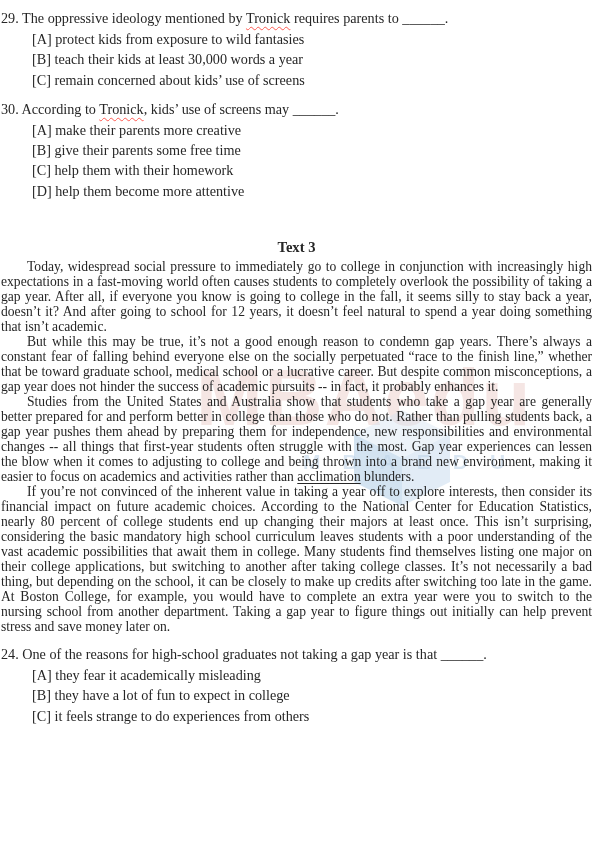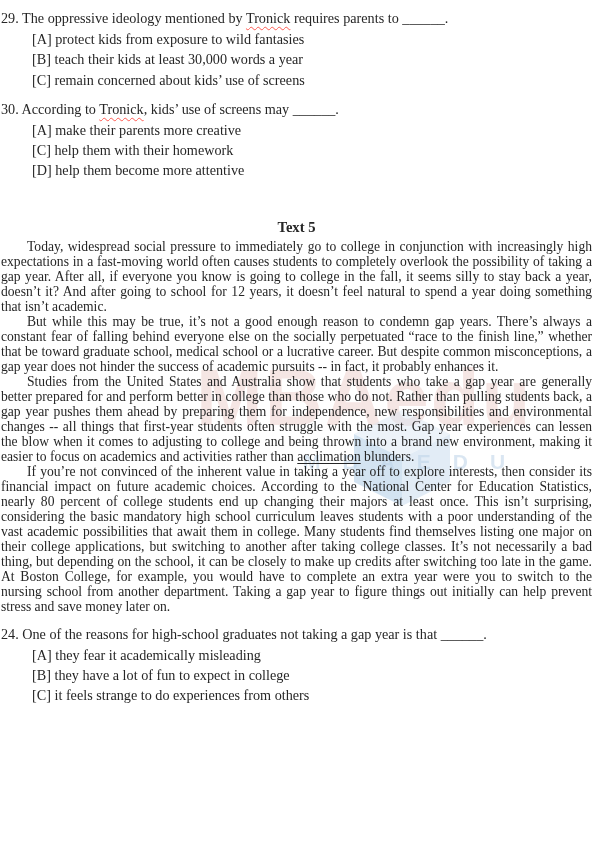--- a/index.html
+++ b/index.html
@@ -79,26 +79,27 @@
       <li><span>[A]</span><span> protect kids from exposure to wild fantasies</span></li>
       <li><span>[B]</span><span> teach their kids at least 30,000 words a year</span></li>
       <li><span>[C]</span><span> remain concerned about kids’ use of screens</span></li>
     </ul>
   </div>
 
   <div class="qblock" id="q30">
     <span class="stem"><span>30.</span><span> According to </span><span class="wavy">Tronick</span><span>, kids’ use of screens may </span><span>______.</span></span>
     <ul>
       <li><span>[A]</span><span> make their parents more creative</span></li>
+      <li><span>[B]</span><span> give their parents some free time</span></li>
       <li><span>[C]</span><span> help them with their homework</span></li>
       <li><span>[D]</span><span> help them become more attentive</span></li>
     </ul>
   </div>
 
-  <div class="passage-title">Text 5</div>
+  <div class="passage-title">Text 3</div>
   <div class="passage">
     <p>Today, widespread social pressure to immediately go to college in conjunction with increasingly high expectations in a fast-moving world often causes students to completely overlook the possibility of taking a gap year. After all, if everyone you know is going to college in the fall, it seems silly to stay back a year, doesn’t it? And after going to school for 12 years, it doesn’t feel natural to spend a year doing something that isn’t academic.</p>
     <p>But while this may be true, it’s not a good enough reason to condemn gap years. There’s always a constant fear of falling behind everyone else on the socially perpetuated “race to the finish line,” whether that be toward graduate school, medical school or a lucrative career. But despite common misconceptions, a gap year does not hinder the success of academic pursuits -- in fact, it probably enhances it.</p>
     <p><span>Studies from the United States and Australia show that students who take a gap year are generally better prepared for and perform better in college than those who do not. Rather than pulling students back, a gap year pushes them ahead by preparing them for independence, new responsibilities and environmental changes -- all things that first-year students often struggle with the most. Gap year experiences can lessen the blow when it comes to adjusting to college and being thrown into a brand new environment, making it easier to focus on academics and activities rather than </span><span class="underlined">acclimation</span><span> blunders.</span></p>
     <p>If you’re not convinced of the inherent value in taking a year off to explore interests, then consider its financial impact on future academic choices. According to the National Center for Education Statistics, nearly 80 percent of college students end up changing their majors at least once. This isn’t surprising, considering the basic mandatory high school curriculum leaves students with a poor understanding of the vast academic possibilities that await them in college. Many students find themselves listing one major on their college applications, but switching to another after taking college classes. It’s not necessarily a bad thing, but depending on the school, it can be closely to make up credits after switching too late in the game. At Boston College, for example, you would have to complete an extra year were you to switch to the nursing school from another department. Taking a gap year to figure things out initially can help prevent stress and save money later on.</p>
   </div>
 
   <div class="qblock" id="q31">
     <span class="stem"><span>24.</span><span> One of the reasons for high-school graduates not taking a gap year is that </span><span>______.</span></span>
     <ul>

